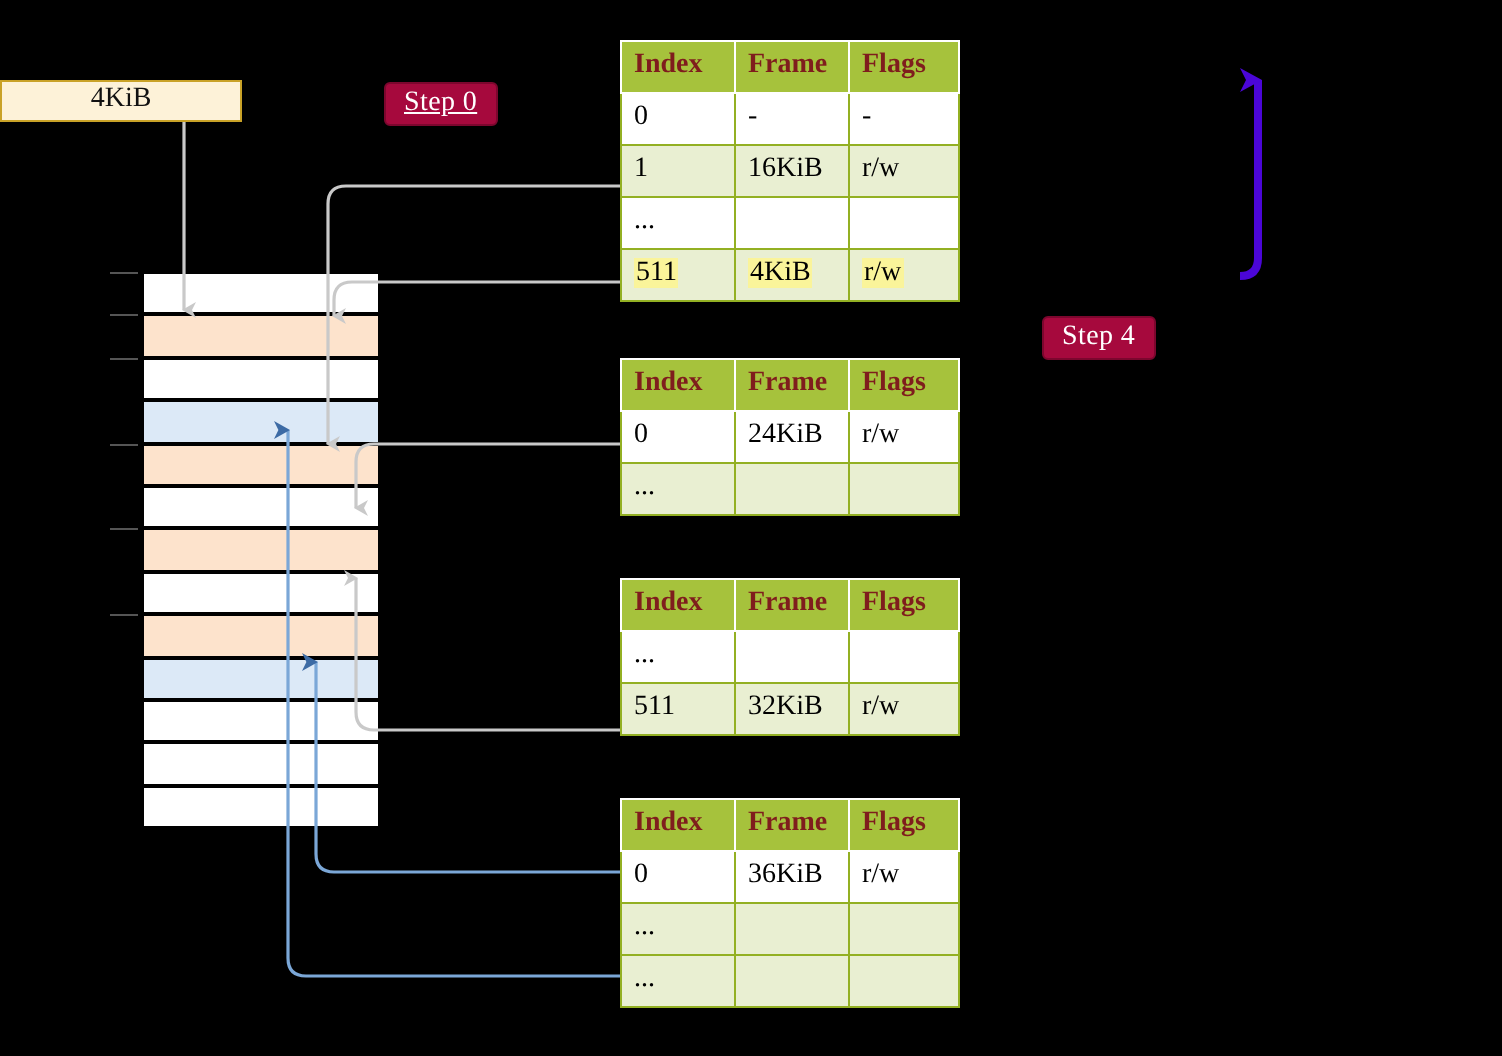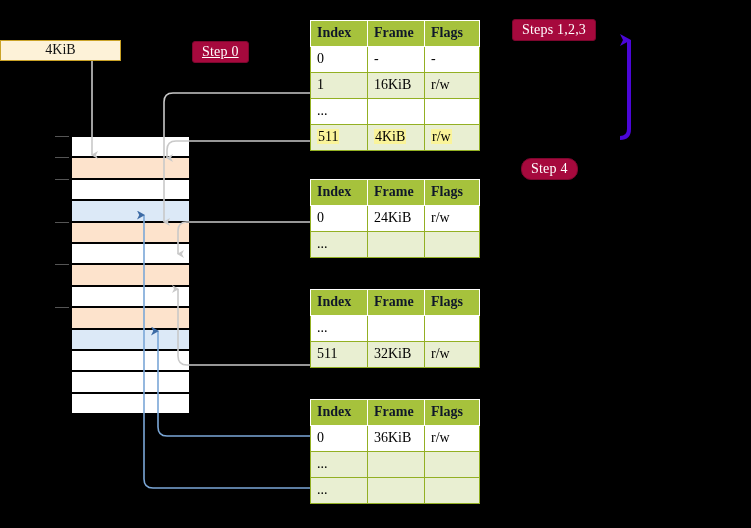--- a/index.html
+++ b/index.html
@@ -41,21 +41,21 @@
   .ptable{
     position:absolute;
     border-collapse:collapse;
     border:1px solid #93b023;
     background:#ffffff;
     font-size:14px;
     table-layout:fixed;
   }
   .ptable th{
     background:#a6c23c;
-    color:#0f172a;
+    color:#7f1d1d;
     font-weight:bold;
     text-align:left;
     padding:3px 6px 4px 6px;
     border:1px solid #ffffff;
     font-size:14px;
     line-height:18px;
   }
   .ptable td{
     border:1px solid #93b023;
     padding:3px 6px 4px 6px;
@@ -93,26 +93,23 @@
 <div class="stage">
 
   <div class="kib-box" style="left:0px;top:40px;width:121px;height:21px;">
     <span>4KiB</span>
   </div>
 
   <div class="badge red" style="left:192px;top:41px;text-decoration:underline;">
     <span>Step 0</span>
   </div>
 
-  <div class="badge red" style="left:512px;top:19px;">
-    <span>Steps 1,2,3</span>
-  </div>
-
-
-  <div class="badge red" style="left:521px;top:158px;border-radius:10px;">
+
+
+  <div class="badge red" style="left:521px;top:158px;">
     <span>Step 4</span>
   </div>
 
   <div class="memcol" id="memcol">
       <div class="memrow" style="top:0px"></div>
       <div class="tick" style="top:0px"></div>
       <div class="memrow peach" style="top:21.4px"></div>
       <div class="tick" style="top:21.4px"></div>
       <div class="memrow" style="top:42.8px"></div>
       <div class="tick" style="top:42.8px"></div>

